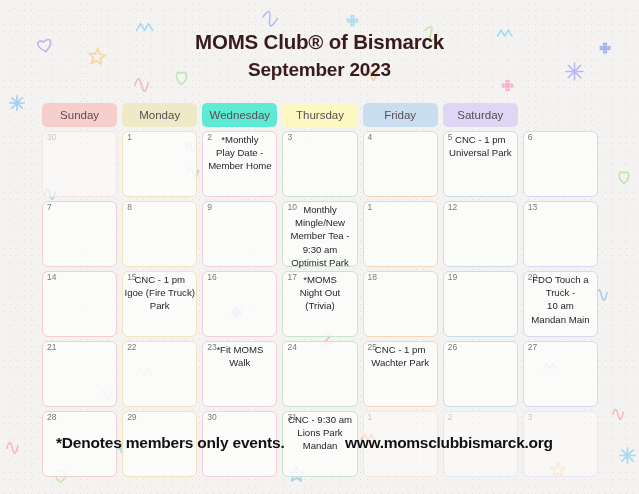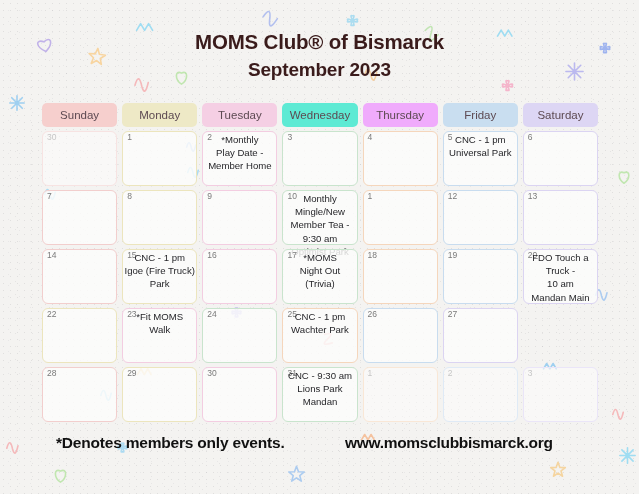--- a/index.html
+++ b/index.html
@@ -76,21 +76,21 @@
     display: flex;
     align-items: center;
     justify-content: center;
     font-size: 11.5px;
     color: #5d4a52;
   }
 
   .week-row { margin-bottom: 4px; }
 
   .day-cell {
-    height: 55px;
+    height: 66px;
     border-radius: 6px;
     border: 1.4px solid #ddd;
     background: rgba(253,252,251,0.82);
     position: relative;
     padding: 2px 2px 0 2px;
     overflow: visible;
   }
   .day-num {
     position: absolute;
     top: 1px; left: 4px;
@@ -109,21 +109,21 @@
     line-height: 13.2px;
     color: #26262a;
     white-space: pre-line;
   }
 
   
   .c0 { background: #f6cfcd; } .cell-c0 { border-color: #f2cecd; }
   .c1 { background: #eee9c6; } .cell-c1 { border-color: #ece5bd; }
   .c2 { background: #f5cfe4; } .cell-c2 { border-color: #f3cde1; }
   .c3 { background: #5eead4; } .cell-c3 { border-color: #c9e4cd; }
-  .c4 { background: #f0abfc; } .cell-c4 { border-color: #f5d6bc; }
+  .c4 { background: #fef9c3; } .cell-c4 { border-color: #f5d6bc; }
   .c5 { background: #c9def0; } .cell-c5 { border-color: #c8dcef; }
   .c6 { background: #ddd6f4; } .cell-c6 { border-color: #dbd4f2; }
 
   .day-cell.outside { background: rgba(253,252,251,0.55); }
   .day-cell.outside.cell-c0 { border-color: #f7e3e2; }
   .day-cell.outside.cell-c4 { border-color: #f9e7d6; }
   .day-cell.outside.cell-c5 { border-color: #dfeaf6; }
   .day-cell.outside.cell-c6 { border-color: #eae5f8; }
 
   
@@ -258,21 +258,20 @@
 
   <div id="calendar-header">
     <div id="calendar-title">MOMS Club® of Bismarck</div>
     <div id="calendar-subtitle">September 2023</div>
   </div>
 
   <div id="calendar-grid">
     <div id="weekday-row" class="cal-row">
         <div class="weekday-pill c0">Sunday</div>
         <div class="weekday-pill c1">Monday</div>
-        <div class="weekday-pill c2">Tuesday</div>
         <div class="weekday-pill c3">Wednesday</div>
         <div class="weekday-pill c4">Thursday</div>
         <div class="weekday-pill c5">Friday</div>
         <div class="weekday-pill c6">Saturday</div>
       </div>
     <div id="weeks-container">
         <div class="cal-row week-row">
           <div class="day-cell cell-c0 outside">
             <span class="day-num">30</span>
           </div>
@@ -355,20 +354,23 @@
           </div>
           <div class="day-cell cell-c6">
             <span class="day-num">20</span>
             <div class="event-text">FDO Touch a
 Truck -
 10 am
 Mandan Main</div>
           </div>
         </div>
         <div class="cal-row week-row">
+          <div class="day-cell cell-c0">
+            <span class="day-num">21</span>
+          </div>
           <div class="day-cell cell-c1">
             <span class="day-num">22</span>
           </div>
           <div class="day-cell cell-c2">
             <span class="day-num">23</span>
             <div class="event-text">*Fit MOMS
 Walk</div>
           </div>
           <div class="day-cell cell-c3">
             <span class="day-num">24</span>

